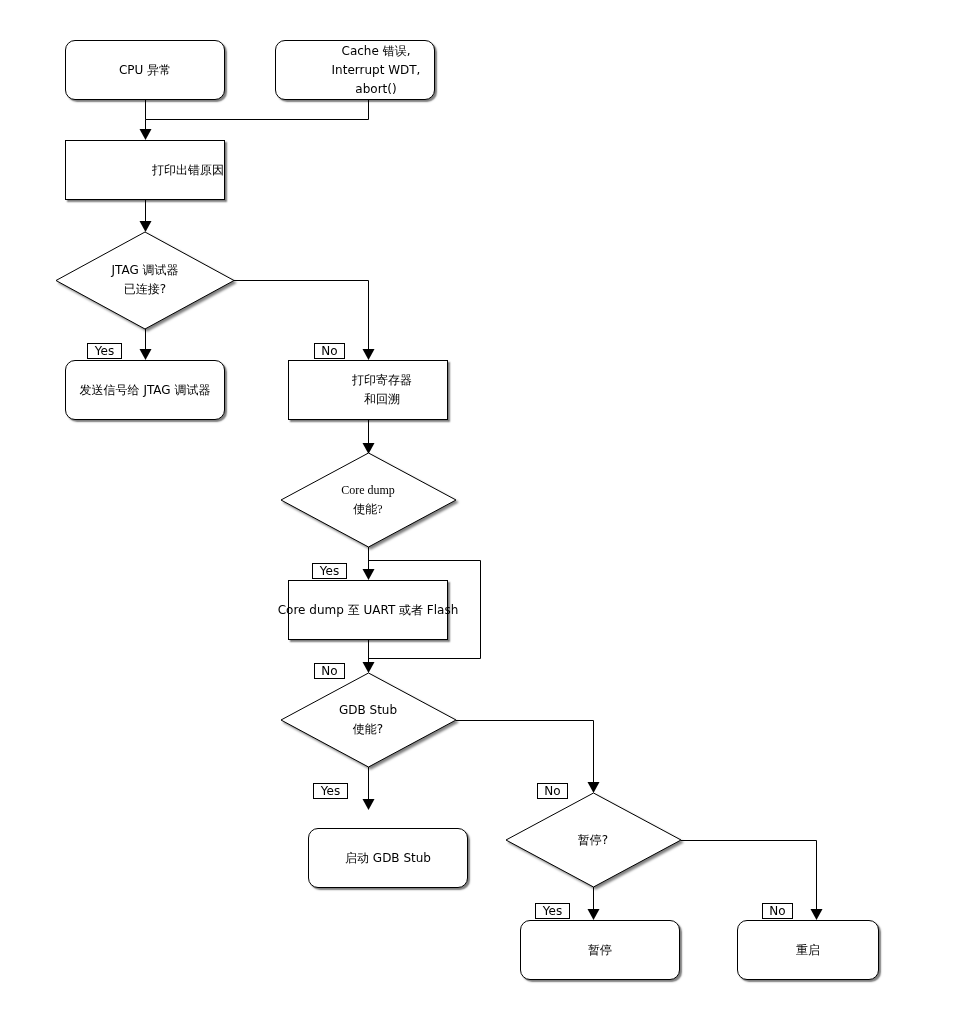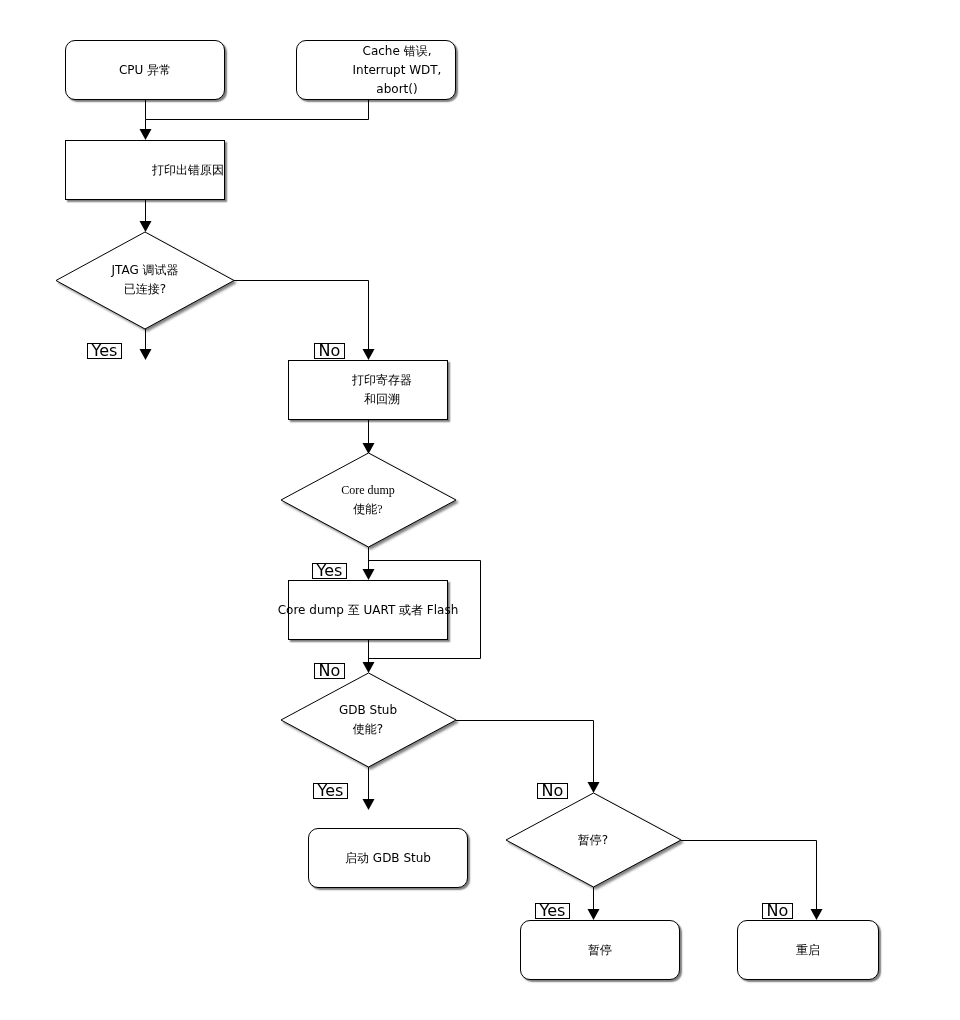--- a/index.html
+++ b/index.html
@@ -42,21 +42,21 @@
     line-height: 19px;
     pointer-events: none;
     white-space: nowrap;
   }
   .edge-label {
     position: absolute;
     box-sizing: border-box;
     height: 16px;
     border: 1px solid #000000;
     background: #ffffff;
-    font-size: 16px;
+    font-size: 12px;
     line-height: 14px;
     text-align: center;
   }
 </style>
 </head>
 <body>
 
 <div class="stage">
 
   <svg class="connectors" viewBox="0 0 960 1020" xmlns="http://www.w3.org/2000/svg">
@@ -101,30 +101,33 @@
       <polygon points="368.5,453 456,500 368.5,547 281,500"></polygon>
       <polygon points="368.5,673 456,720 368.5,767 281,720"></polygon>
       <polygon points="593.5,793 681,840 593.5,887 506,840"></polygon>
     </g>
   </svg>
 
   <div class="node rounded w160" style="left:65px; top:40px;">
     <div>CPU 异常</div>
   </div>
 
-  <div class="node rounded w160" style="left:296px; top:40px;padding-left:42px;">
+  <div class="node rounded w160" style="left:275px; top:40px;padding-left:42px;">
     <div>Cache 错误,</div>
     <div>Interrupt WDT,</div>
     <div>abort()</div>
   </div>
 
   <div class="node w160" style="left:65px; top:140px;align-items:flex-end;">
     <div>打印出错原因</div>
   </div>
 
+  <div class="node rounded w160" style="left:65px; top:360px;">
+    <div>发送信号给 JTAG 调试器</div>
+  </div>
 
   <div class="node w160" style="left:288px; top:360px;padding-left:28px;">
     <div>打印寄存器</div>
     <div>和回溯</div>
   </div>
 
   <div class="node w160" style="left:288px; top:580px;">
     <div>Core dump 至 UART 或者 Flash</div>
   </div>
 

